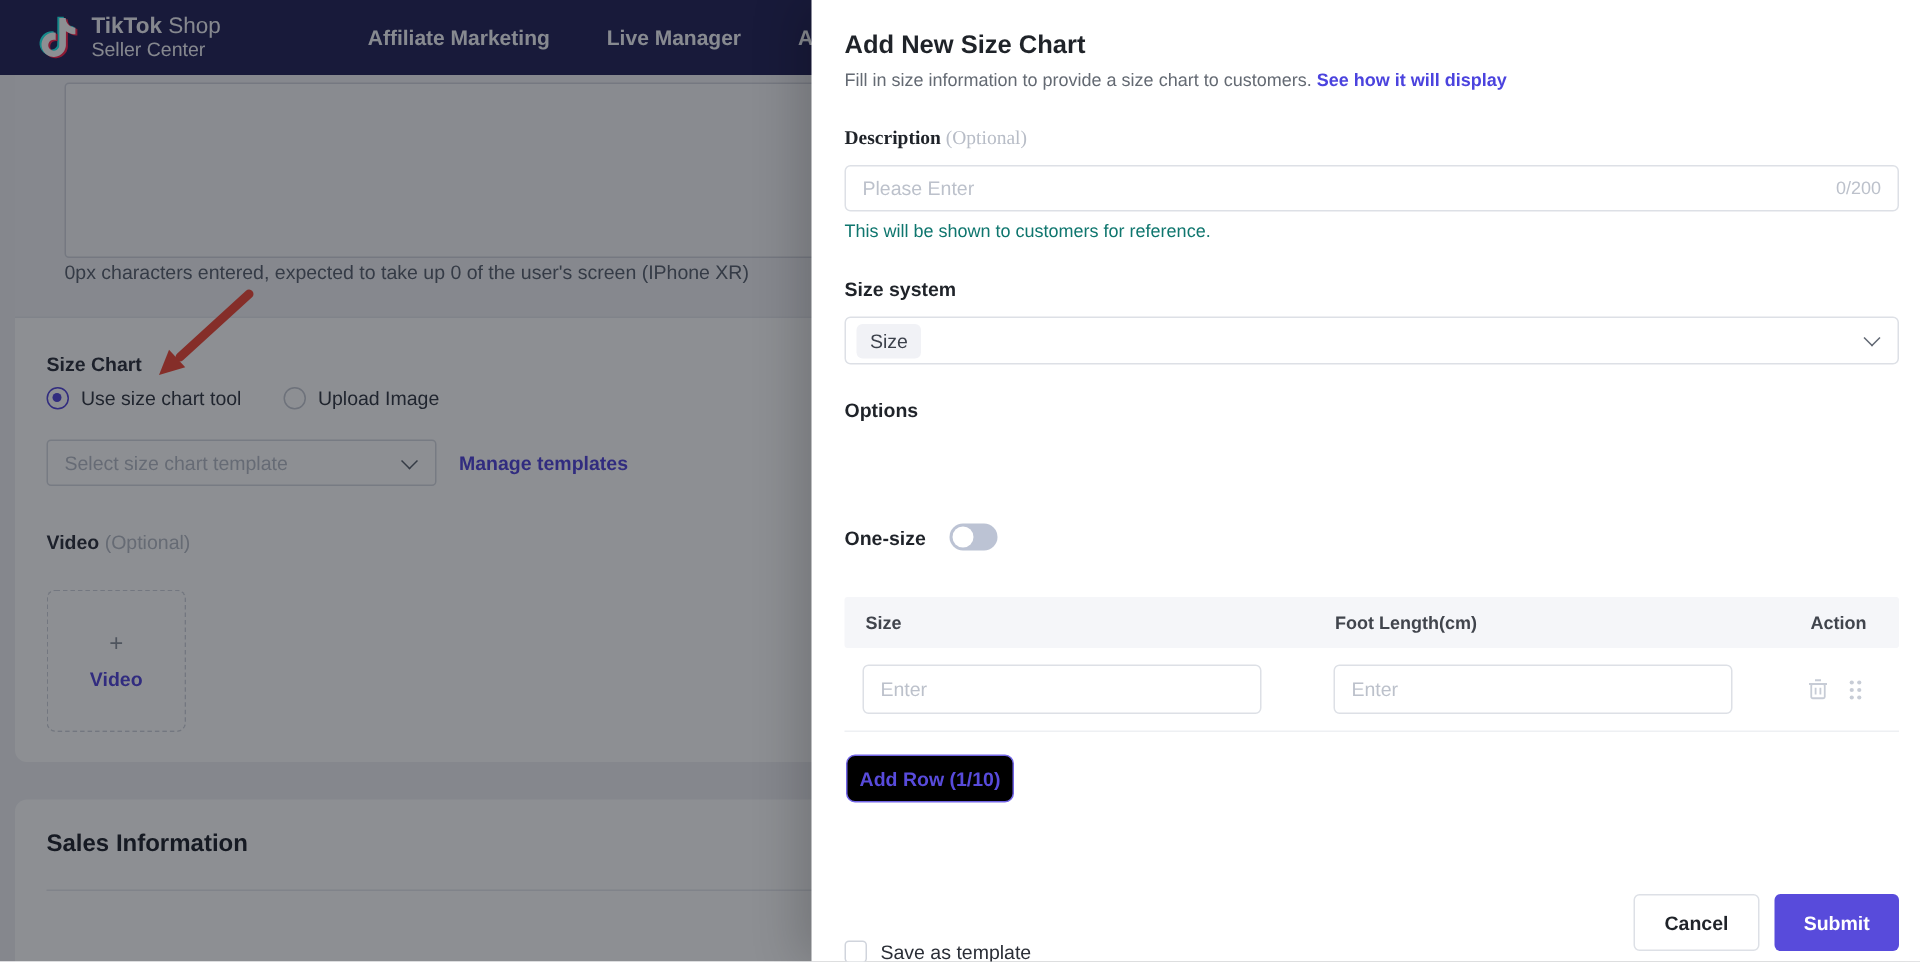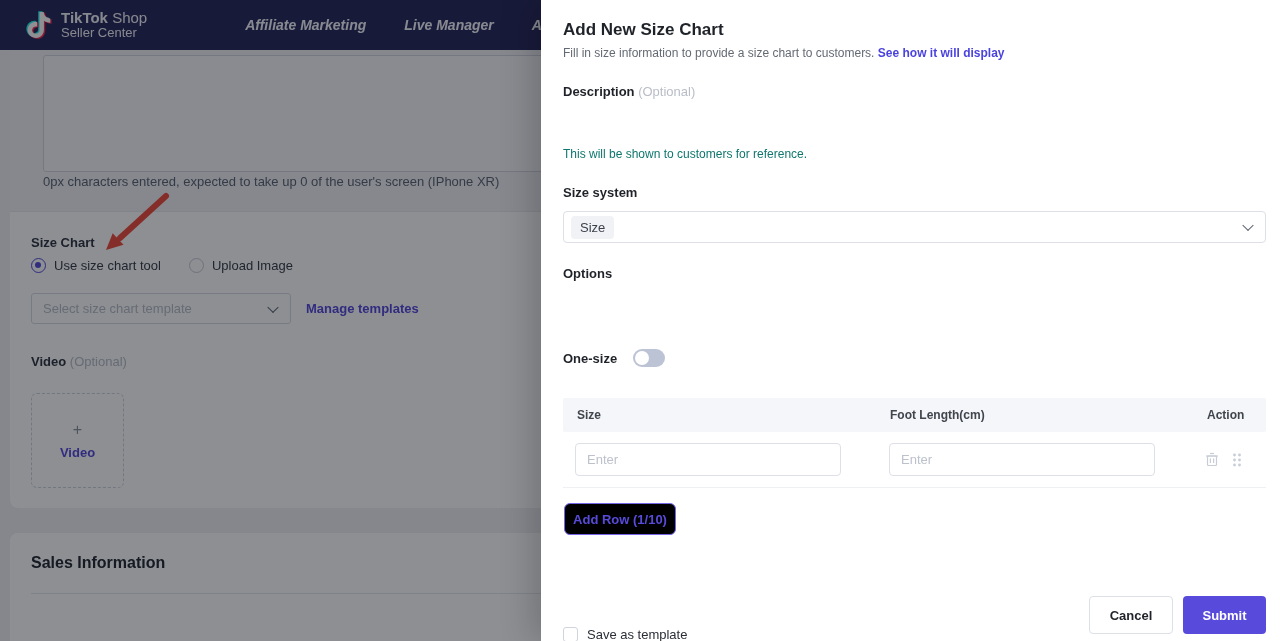--- a/index.html
+++ b/index.html
@@ -15,21 +15,21 @@
     position:absolute; top:0; left:0; width:1280px; height:50px;
     background:#2b2b5e; display:flex; align-items:center; z-index:1;
   }
   .logo { display:flex; align-items:center; gap:9px; margin-left:26px; }
   .logo-glyph { position:relative; width:26px; height:30px; }
   .logo-glyph svg { position:absolute; top:0; left:0; }
   .logo-text { color:#f2f3f7; line-height:1.15; }
   .logo-l1 { font-size:15px; }
   .logo-l1 .b { font-weight:700; }
   .logo-l2 { font-size:13px; font-weight:400; }
-  .nav-items { display:flex; gap:38px; margin-left:98px; color:#f5f6fa; font-size:14px; font-weight:700;font-style:italic; }
+  .nav-items { display:flex; gap:38px; margin-left:98px; color:#f5f6fa; font-size:14px; font-weight:700; }
   .nav-item { cursor:pointer; white-space:nowrap; }
 
   .card1 {
     position:absolute; left:10px; top:50px; width:1270px; height:458px;
     background:#ffffff; border-radius:0 0 8px 8px; z-index:1;
   }
   .preview-panel {
     position:absolute; left:0; top:0; width:1270px; height:162px;
     background:#f2f3f6; border-bottom:1px solid #e7e9ee;
   }
@@ -227,23 +227,27 @@
 
 <div class="overlay"></div>
 
 <div class="drawer">
   <div class="abs d-title">Add New Size Chart</div>
   <div class="abs d-sub">
     <span>Fill in size information to provide a size chart to customers.</span>
     <a>See how it will display</a>
   </div>
 
-  <div class="abs f-label" style="left:22px; top:84px;">
+  <div class="abs f-label" style="left:22px; top:84px;font-family:Liberation Serif, serif;">
     <span>Description</span>
     <span class="opt">(Optional)</span>
+  </div>
+  <div class="abs desc-wrap">
+    <input class="text-input" type="text" placeholder="Please Enter" style="">
+    <span class="counter">0/200</span>
   </div>
   <div class="abs helper">This will be shown to customers for reference.</div>
 
   <div class="abs f-label" style="left:22px; top:185px;">Size system</div>
   <div class="abs sel sel-size">
     <span class="tag">
       <span>Size</span>
     </span>
     <span class="chev"></span>
   </div>

